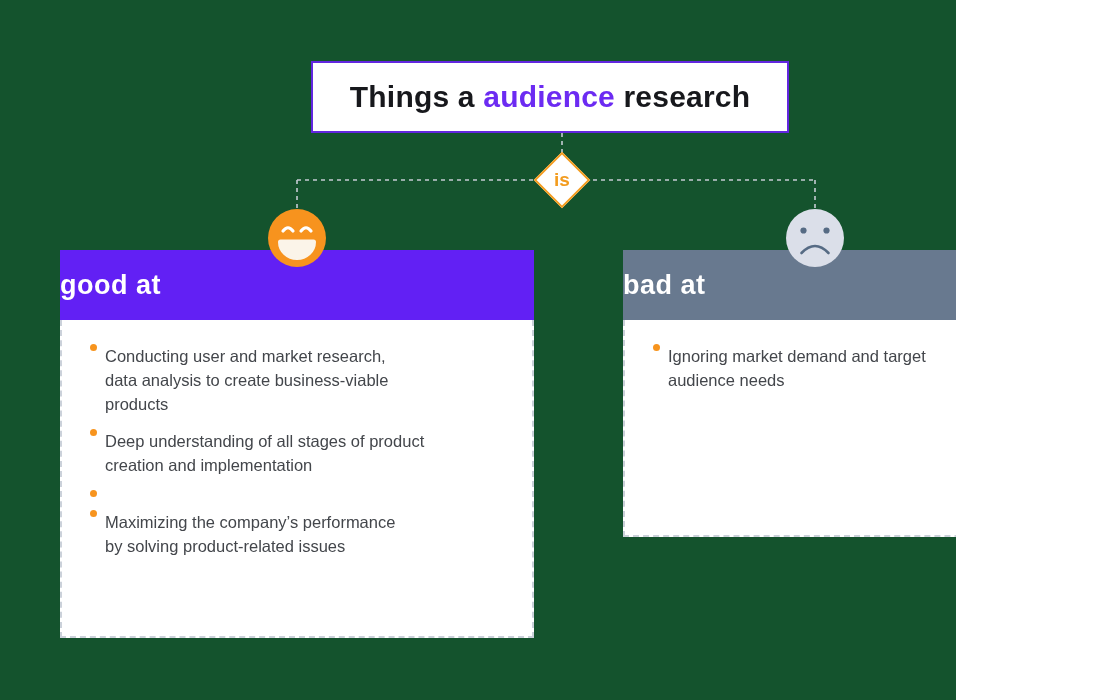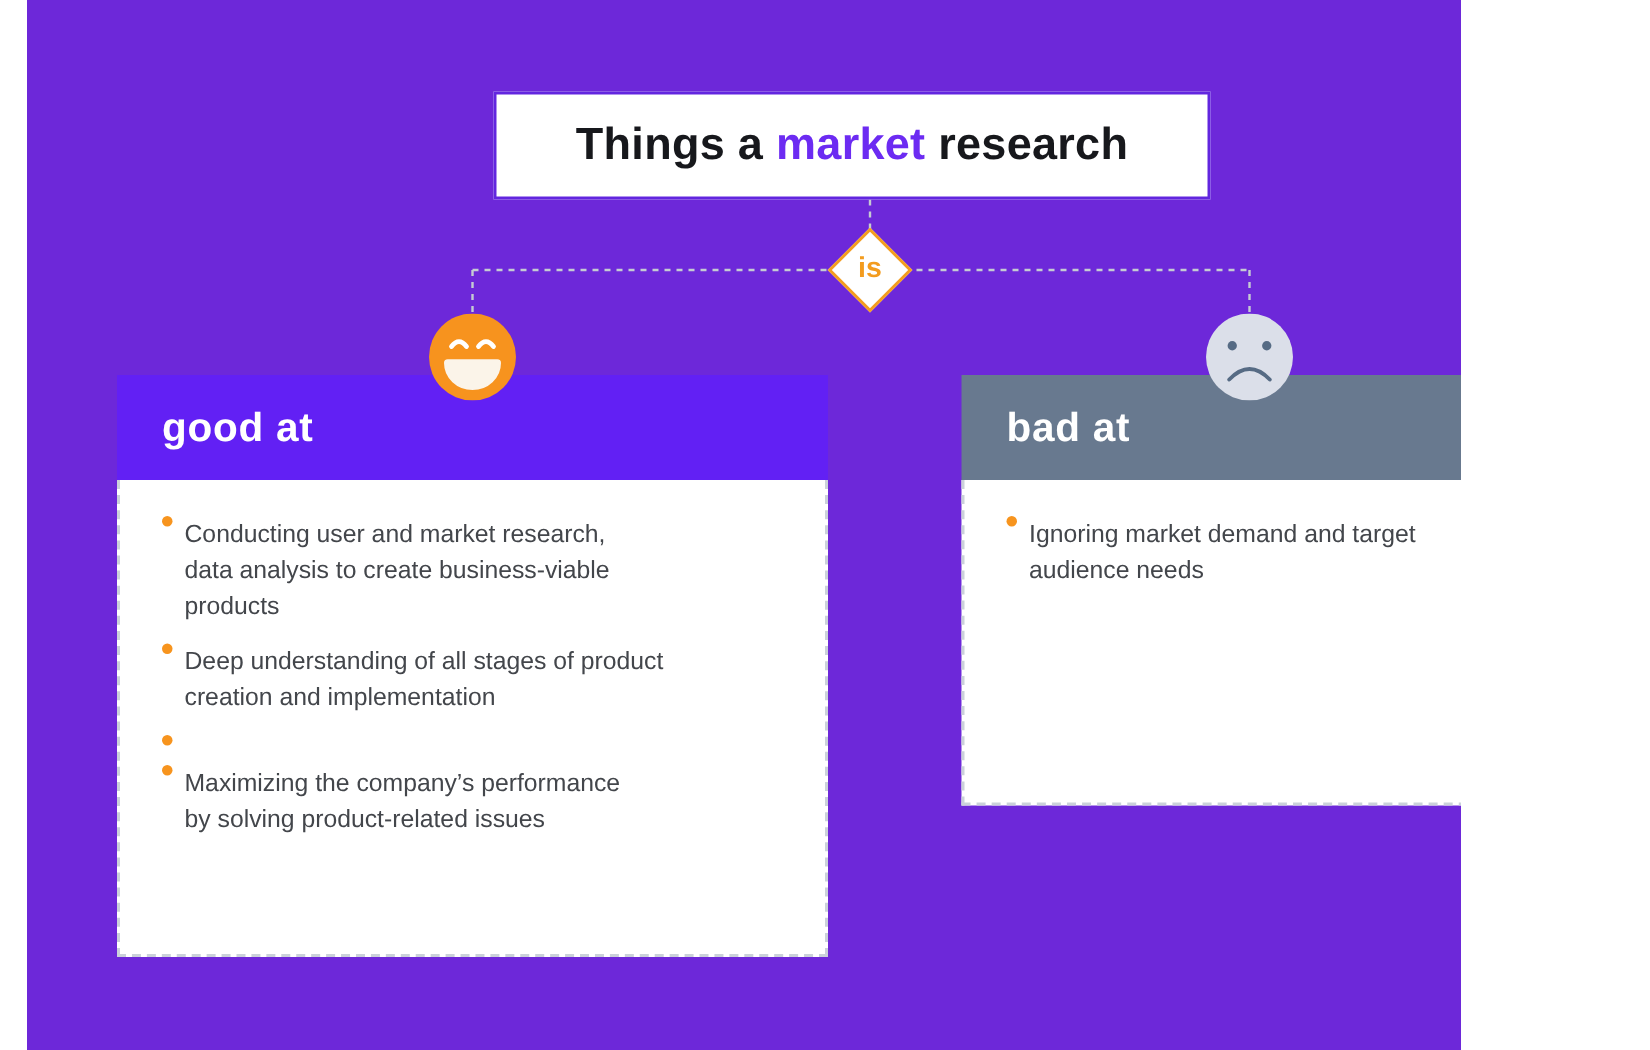--- a/index.html
+++ b/index.html
@@ -3,23 +3,22 @@
 <meta charset="utf-8">
 <style>
   * { margin: 0; padding: 0; box-sizing: border-box; }
   html, body { background: #ffffff; }
   body { font-family: "Liberation Sans", sans-serif; }
 
   .canvas {
     position: relative;
     width: 956px;
     height: 700px;
-    background: #6d28d9;
+    background: #14532d;
     overflow: hidden;
-    margin-left: 18px;
   }
 
   
   .connectors {
     position: absolute;
     left: 0; top: 0;
     z-index: 1;
   }
   .connectors line {
     stroke: #c5cbd3;
@@ -76,21 +75,20 @@
 
   
   .panel { position: absolute; top: 250px; z-index: 2; }
   .panel-good { left: 60px;  width: 474px; }
   .panel-bad  { left: 623px; width: 448px; }
 
   .panel-header {
     height: 70px;
     display: flex;
     align-items: center;
-    padding-left: 30px;
     color: #ffffff;
     font-size: 27px;
     font-weight: 700;
     letter-spacing: 0.5px;
   }
   .header-good { background: #6220f4; }
   .header-bad  { background: #68798f; }
 
   .panel-body {
     border-left: 2px dashed #cbd1da;
@@ -128,21 +126,21 @@
 
   <svg class="connectors" width="1100" height="700" viewBox="0 0 1100 700">
     <line x1="562" y1="133" x2="562" y2="153"></line>
     <line x1="297" y1="180" x2="815" y2="180"></line>
     <line x1="297" y1="180" x2="297" y2="212"></line>
     <line x1="815" y1="180" x2="815" y2="212"></line>
   </svg>
 
   <div class="title-box">
     <span>Things a </span>
-    <span class="hl">market</span>
+    <span class="hl">audience</span>
     <span> research</span>
   </div>
 
   <div class="diamond">
     <span class="diamond-label">is</span>
   </div>
 
   <svg class="face happy" width="58" height="58" viewBox="0 0 58 58">
     <circle cx="29" cy="29" r="29" fill="#f7931e"></circle>
     <path d="M15 22 Q20 15.5 25 22" stroke="#ffffff" stroke-width="3.2" fill="none" stroke-linecap="round"></path>

